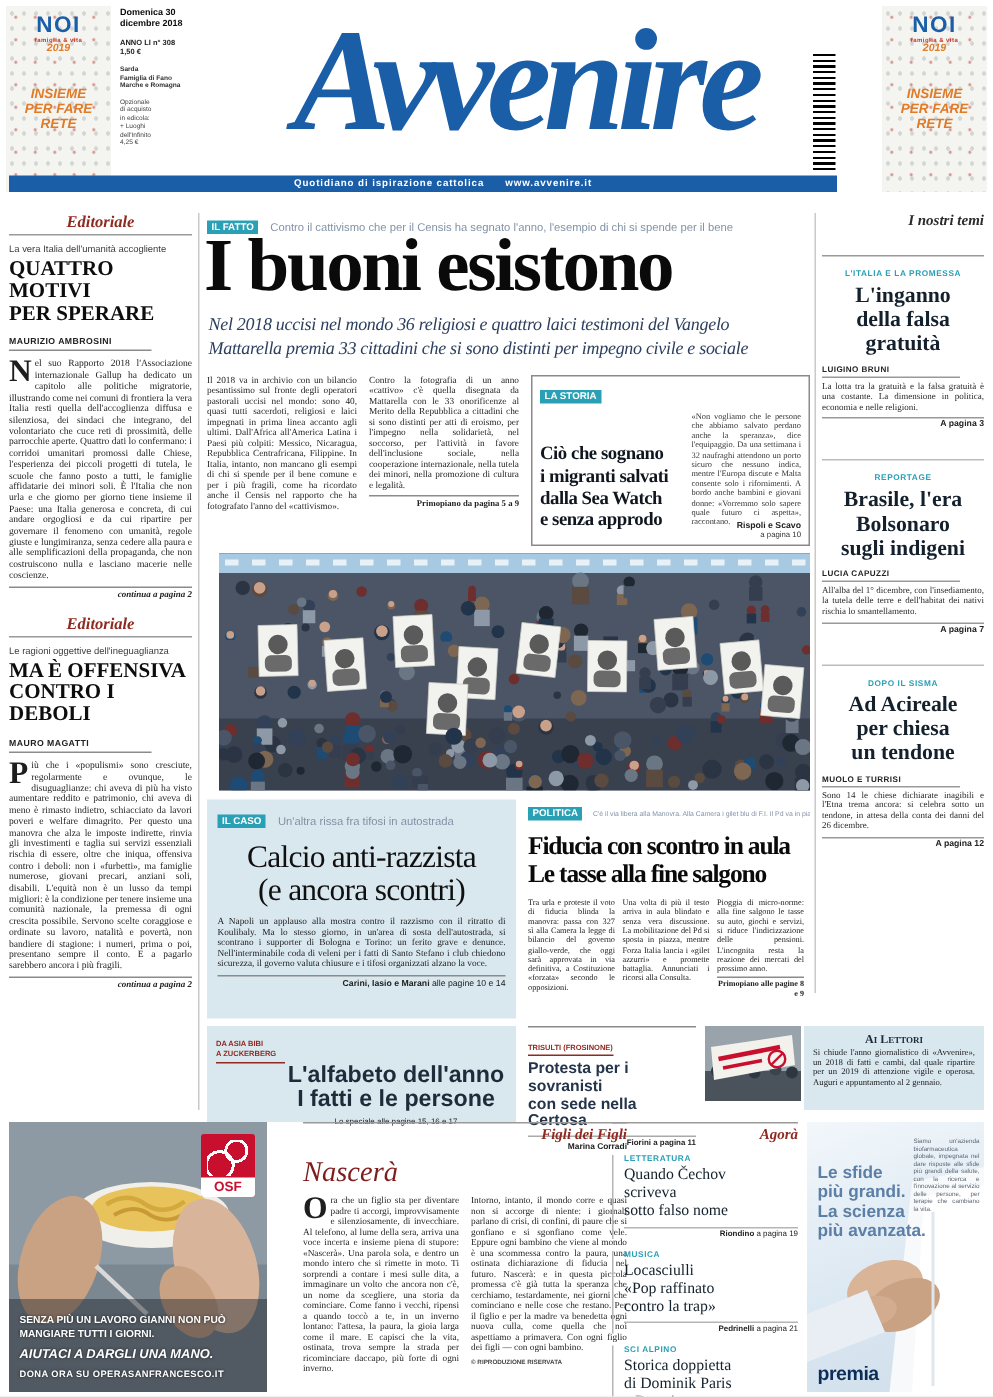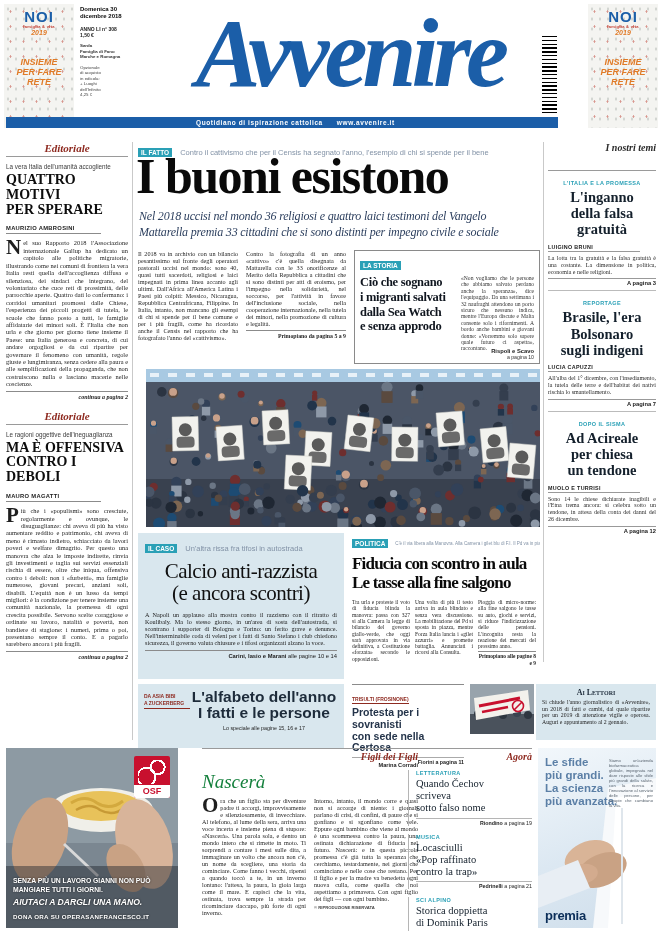--- a/index.html
+++ b/index.html
@@ -1,19 +1,19 @@
 <!DOCTYPE html>
 <html><head>
 <meta charset="utf-8">
 <style>
   * { margin:0; padding:0; box-sizing:border-box; }
   html,body { background:#e8e8e8; }
   .page { position:relative; width:662px; height:931px; background:#fff; margin:0 auto;
           font-family:"Liberation Serif", serif; color:#222; overflow:hidden; }
-  .pre { white-space:pre-line; }
+  .pre { white-space:pre-line;margin-top:20px; }
 
   
   .deco { position:absolute; top:4px; width:70px; height:124px; background:#f4f4f1; overflow:hidden; }
   .deco-left { left:4px; } .deco-right { right:4px; }
   .deco::before { content:""; position:absolute; inset:0; opacity:.55;
      background-image:radial-gradient(#c24a3e 0.8px, transparent 1.2px), radial-gradient(#b9beba 1px, transparent 1.5px);
      background-size:13px 15px, 8px 10px; }
   .noi-block { position:relative; text-align:center; padding-top:5px; font-family:"Liberation Sans",sans-serif; }
   .noi-name { color:#1b5ea8; font-weight:bold; font-size:15px; letter-spacing:1px; line-height:1; }
   .noi-sub { color:#c23b2e; font-weight:bold; font-size:4px; letter-spacing:.3px; }
@@ -114,21 +114,21 @@
        font-family:"Liberation Sans",sans-serif; font-size:5.3px; font-weight:bold; }
   .protest { width:64px; height:50px; margin-left:6px; background:#9aa4ad; overflow:hidden; }
   .lettori { position:absolute; left:536px; top:684px; width:120px; height:56px; background:#d9e7ee; padding:4px 6px; }
   .lettori-title { text-align:center; font-weight:bold; font-variant:small-caps; font-size:8px; color:#1d2b3a; }
   .lettori-body { margin-top:2px; font-size:5.8px; line-height:6.6px; text-align:justify; color:#222; }
 
   
   .right-col { position:absolute; left:548px; top:142px; width:108px; }
   .rc-head { text-align:right; font-weight:bold; font-style:italic; font-size:10px; color:#2c2c2c;
        border-bottom:1px solid #9a9a9a; padding-bottom:17px; }
-  .rc-item { margin-top:9px; padding-bottom:4px; border-bottom:1px solid #bbb; }
+  .rc-item { margin-top:9px; padding-bottom:20px; border-bottom:1px solid #bbb; }
   .rc-item:last-child { border-bottom:none; }
   .rc-kicker { text-align:center; font-family:"Liberation Sans",sans-serif; font-weight:bold;
        font-size:5.5px; letter-spacing:.4px; color:#2aa0b6; }
   .rc-title { margin-top:3px; text-align:center; font-weight:bold; font-size:14.5px; line-height:1.12; color:#14202c; }
   .rc-byline { margin-top:6px; font-family:"Liberation Sans",sans-serif; font-weight:bold; font-size:5.4px;
        letter-spacing:.3px; border-bottom:1px solid #999; padding-bottom:1px; width:85%; }
   .rc-body { margin-top:3px; font-size:6px; line-height:6.9px; text-align:justify; color:#2a2a2a; }
   .rc-page { margin-top:3px; border-top:1px solid #999; padding-top:1px; text-align:right;
        font-family:"Liberation Sans",sans-serif; font-weight:bold; font-size:5.8px; }
 
@@ -144,21 +144,21 @@
   .osf-logo::before { content:""; position:absolute; left:4px; top:4px; width:28px; height:24px;
        background:radial-gradient(circle at 30% 70%, transparent 8px, #fff 8px 10px, transparent 10px),
                   radial-gradient(circle at 70% 30%, transparent 6px, #fff 6px 8px, transparent 8px); }
   .osf-logo-text { position:absolute; left:0; right:0; bottom:0; height:13px; background:#fff; color:#c8102e;
        font-family:"Liberation Sans",sans-serif; font-weight:bold; font-size:9px; text-align:center; line-height:13px; }
 
   .figli { position:absolute; left:202px; top:748px; width:216px; }
   .figli-head { border-top:1px solid #9a9a9a; padding-top:2px; text-align:right;
        font-weight:bold; font-style:italic; font-size:10px; color:#8e2a20; }
   .figli-byline { text-align:right; font-family:"Liberation Sans",sans-serif; font-weight:bold; font-size:5.6px; }
-  .figli-title { margin-top:3px; font-style:italic; font-size:19px; color:#15803d; }
+  .figli-title { margin-top:3px; font-style:italic; font-size:19px; color:#7f1d1d; }
   .figli-cols { display:flex; margin-top:4px; }
   .fcol { width:104px; margin-right:8px; font-size:6.2px; line-height:7px; text-align:justify; color:#1e1e1e; }
   .fcol:last-child { margin-right:0; }
   .copyright { margin-top:2px; font-family:"Liberation Sans",sans-serif; font-weight:bold; font-size:4.2px; color:#444; }
 
   .agora { position:absolute; left:408px; top:748px; width:124px; }
   .agora-head { border-top:1px solid #9a9a9a; padding-top:2px; text-align:right; font-weight:bold;
        font-style:italic; font-size:10px; color:#8e2a20; }
   .ag-item { margin-top:8px; padding-left:7px; border-left:1px solid #b5b5b5; }
   .ag-kicker { font-family:"Liberation Sans",sans-serif; font-weight:bold; font-size:5.5px;

